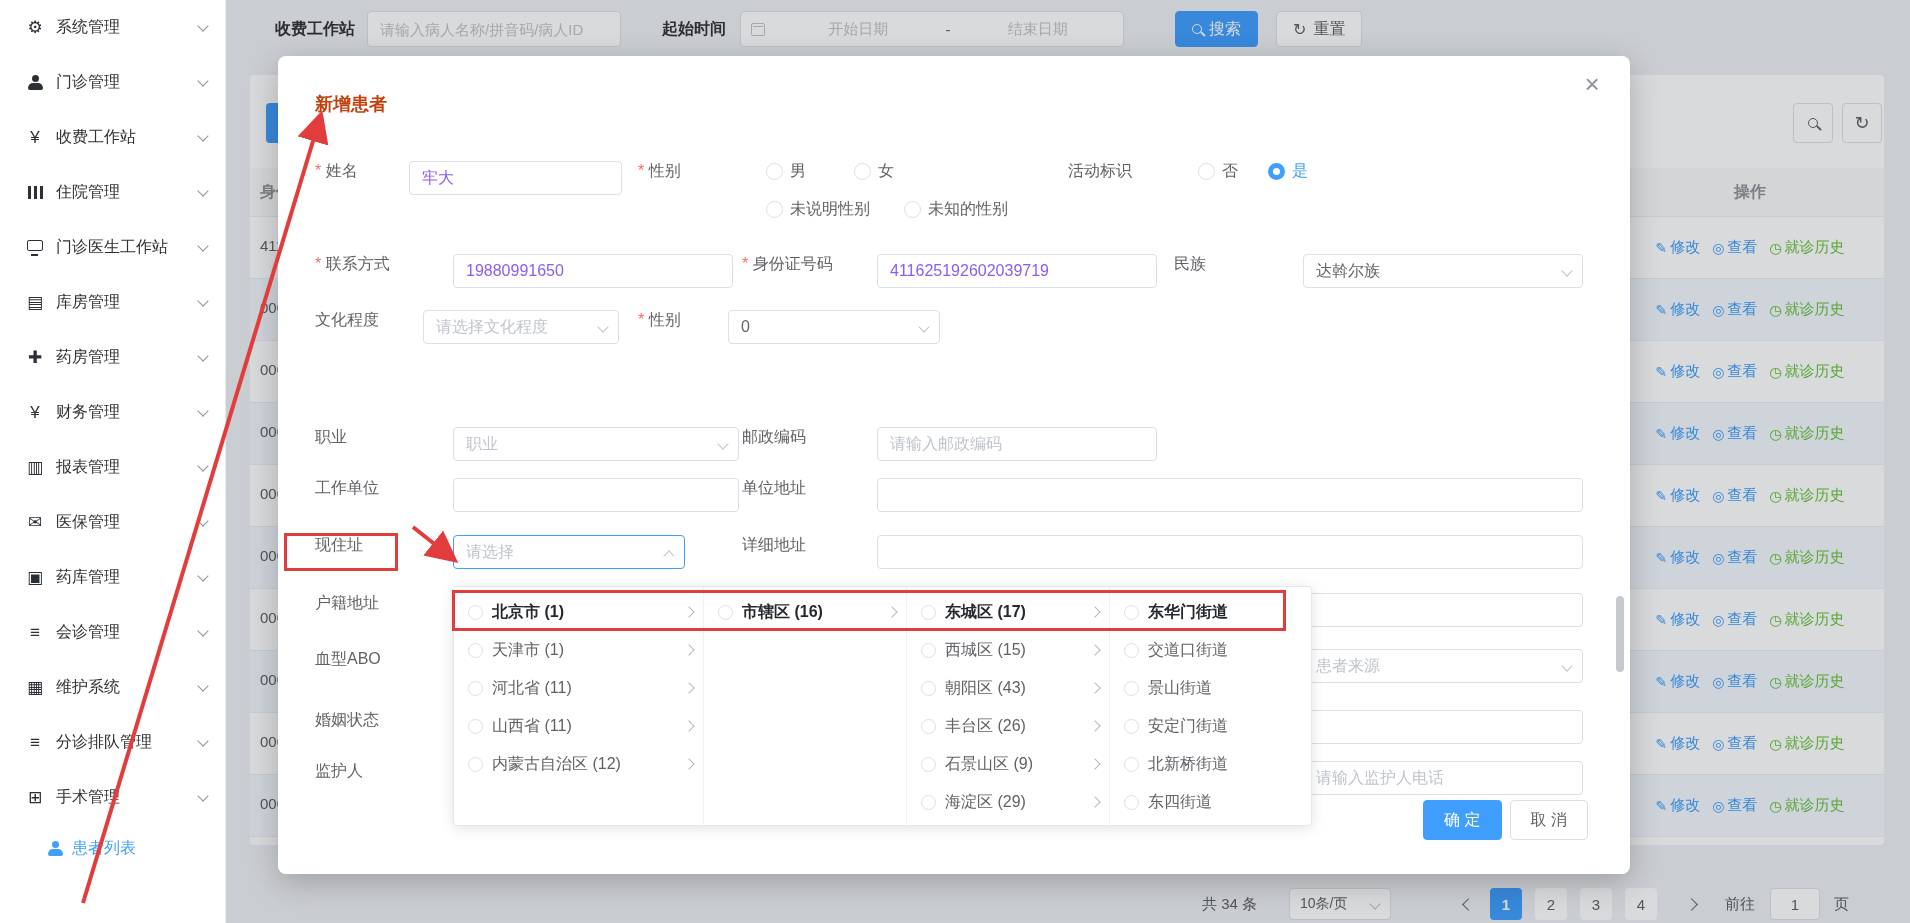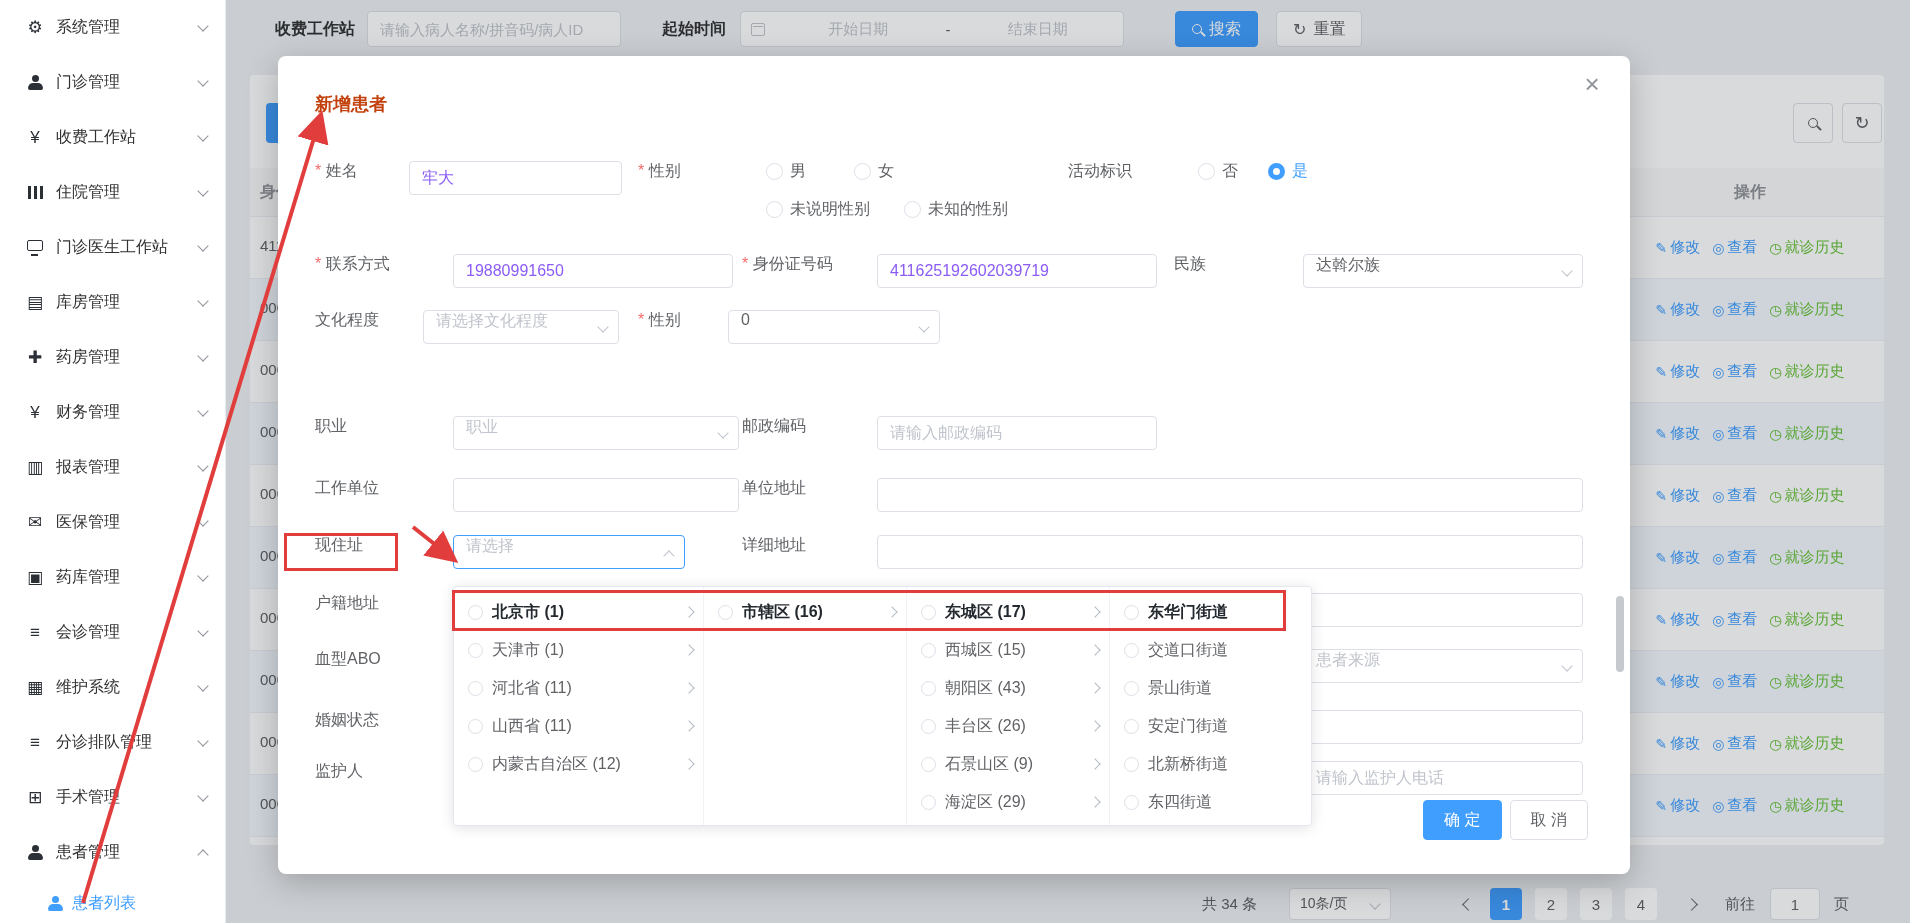--- a/index.html
+++ b/index.html
@@ -69,21 +69,21 @@
   
   .overlay { position:absolute; left:226px; right:0; top:0; bottom:0; background:rgba(18,22,32,0.16); z-index:4; }
   .modal { position:absolute; left:278px; top:56px; width:1352px; height:818px; background:#fff; border-radius:8px; box-shadow:0 8px 32px rgba(0,0,0,.22); z-index:10; }
   .mtitle { position:absolute; left:37px; top:36px; font-size:18px; font-weight:bold; color:#c2410c; }
   .mclose { position:absolute; right:22px; top:12px; width:32px; height:32px; display:flex; align-items:center; justify-content:center; font-size:26px; color:#909399; cursor:pointer; }
   .frow { position:absolute; left:0; right:0; height:34px; }
   .c { position:absolute; top:0; height:34px; display:flex; align-items:flex-start; }
   .flab { font-size:16px; color:#606266; white-space:nowrap; }
   .req::before { content:"* "; color:#f56c6c; }
   .inp { height:34px; border:1px solid #dcdfe6; border-radius:4px; background:#fff; padding:0 12px; font-size:16px; color:#8b5cf6; font-family:inherit; }
-  .sel { position:absolute; top:0; height:34px; border:1px solid #dcdfe6; border-radius:4px; background:#fff; display:flex; align-items:flex-start; padding:0 30px 0 12px; font-size:16px; cursor:pointer; }
+  .sel { position:absolute; top:0; height:34px; border:1px solid #dcdfe6; border-radius:4px; background:#fff; display:flex; align-items:center; padding:0 30px 0 12px; font-size:16px; cursor:pointer; }
   .sel.focus { border-color:#409eff; }
   .sarrow { position:absolute; right:11px; top:12px; width:8px; height:8px; border-right:1.6px solid #c0c4cc; border-bottom:1.6px solid #c0c4cc; transform:rotate(45deg); }
   .sarrow.up { transform:rotate(-135deg); top:16px; }
   .ph { color:#c0c4cc; white-space:nowrap; }
   .val { color:#606266; white-space:nowrap; }
   .ritem { display:inline-flex; align-items:center; cursor:pointer; }
   .radio { width:17px; height:17px; border:1px solid #dcdfe6; border-radius:50%; background:#fff; margin-right:7px; flex:none; }
   .radio.on { border:5px solid #409eff; }
   .rtxt { font-size:16px; color:#606266; white-space:nowrap; }
   .rtxt.on { color:#409eff; }
@@ -182,27 +182,20 @@
   <div class="side-item">
       <span class="sicon">≡</span>
       <span class="slbl">分诊排队管理</span>
       <span class="schev"></span>
     </div>
   <div class="side-item">
       <span class="sicon">⊞</span>
       <span class="slbl">手术管理</span>
       <span class="schev"></span>
     </div>
-  <div class="side-item">
-      <span class="sicon">
-        <i class="i-user"></i>
-      </span>
-      <span class="slbl">患者管理</span>
-      <span class="schev up"></span>
-    </div>
   <div class="side-sub">
       <span class="sicon">
         <i class="i-user"></i>
       </span>
       <span class="slbl">患者列表</span>
     </div>
 </aside>
 
 <div class="content">
 
@@ -523,21 +516,21 @@
     <div class="c" style="left:360px">
         <span class="flab req">性别</span>
       </div>
     <div class="sel" style="left:450px;width:212px">
         <span class="val">0</span>
         <span class="sarrow"></span>
       </div>
   </div>
 
 
-  <div class="frow" style="top:360px">
+  <div class="frow" style="top:371px">
     <div class="c" style="left:37px">
         <span class="flab">职业</span>
       </div>
     <div class="sel" style="left:175px;width:286px">
         <span class="ph">职业</span>
         <span class="sarrow"></span>
       </div>
     <div class="c" style="left:464px">
         <span class="flab">邮政编码</span>
       </div>

